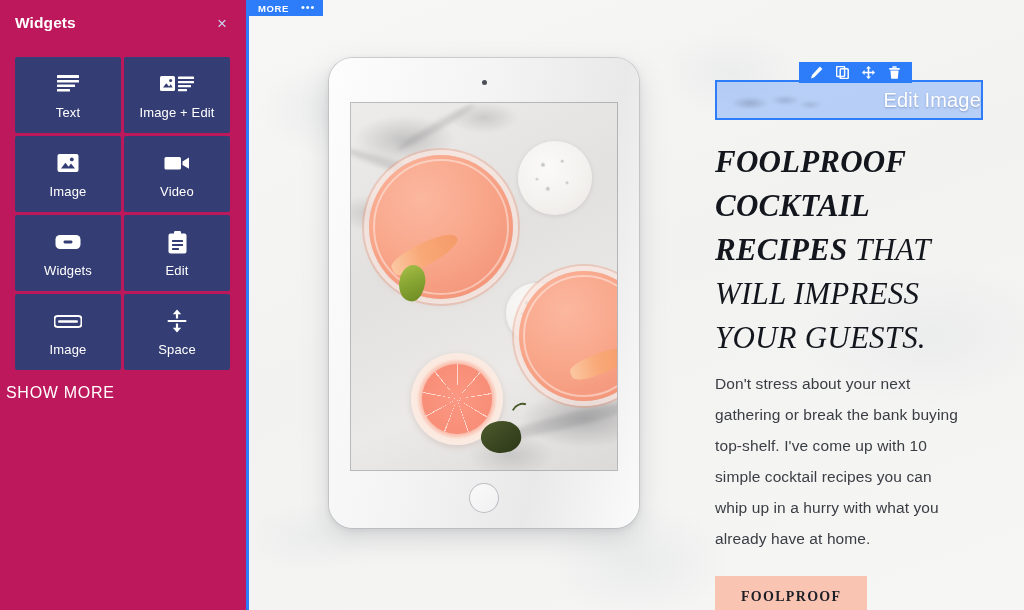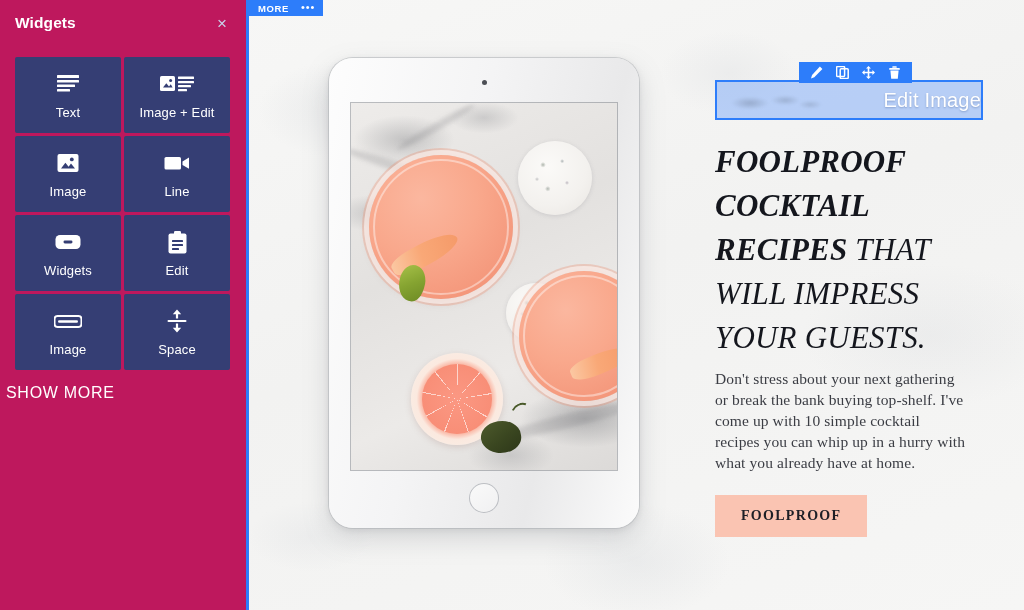--- a/index.html
+++ b/index.html
@@ -401,23 +401,23 @@
     line-height: 44px;
     color: #14161d;
     letter-spacing: 0.2px;
     margin-bottom: 8px;
     font-style: italic;
   }
   #hero-heading .strong { font-weight: bold; }
   #hero-heading .light  { font-weight: normal; }
 
   #hero-body {
-    font-family: Liberation Serif, serif;
+    font-family: Liberation Sans, sans-serif;
     font-size: 15.5px;
-    line-height: 21px;
+    line-height: 31px;
     color: #3b3d44;
     letter-spacing: 0.1px;
     width: 252px;
     margin-bottom: 22px;
   }
 
   #hero-cta {
     display: inline-block;
     background: #fac4b2;
     color: #1d1f26;
@@ -482,21 +482,21 @@
         <span class="widget-label">Image</span>
       </div>
 
       <div class="widget-tile">
         <span class="widget-icon">
           <svg width="26" height="18" viewBox="0 0 26 18">
             <rect x="0.5" y="3" width="16.5" height="12.5" rx="1.6"></rect>
             <path d="M18.5 7.6 L25 3.6 L25 14.8 L18.5 10.9 Z"></path>
           </svg>
         </span>
-        <span class="widget-label">Line</span>
+        <span class="widget-label">Video</span>
       </div>
 
       <div class="widget-tile">
         <span class="widget-icon">
           <svg width="26" height="16" viewBox="0 0 26 16">
             <rect x="0.5" y="1" width="25" height="14" rx="4.5"></rect>
             <rect x="8.5" y="6.5" width="9" height="3" rx="1.4" fill="#353e74"></rect>
           </svg>
         </span>
         <span class="widget-label">Widgets</span>

